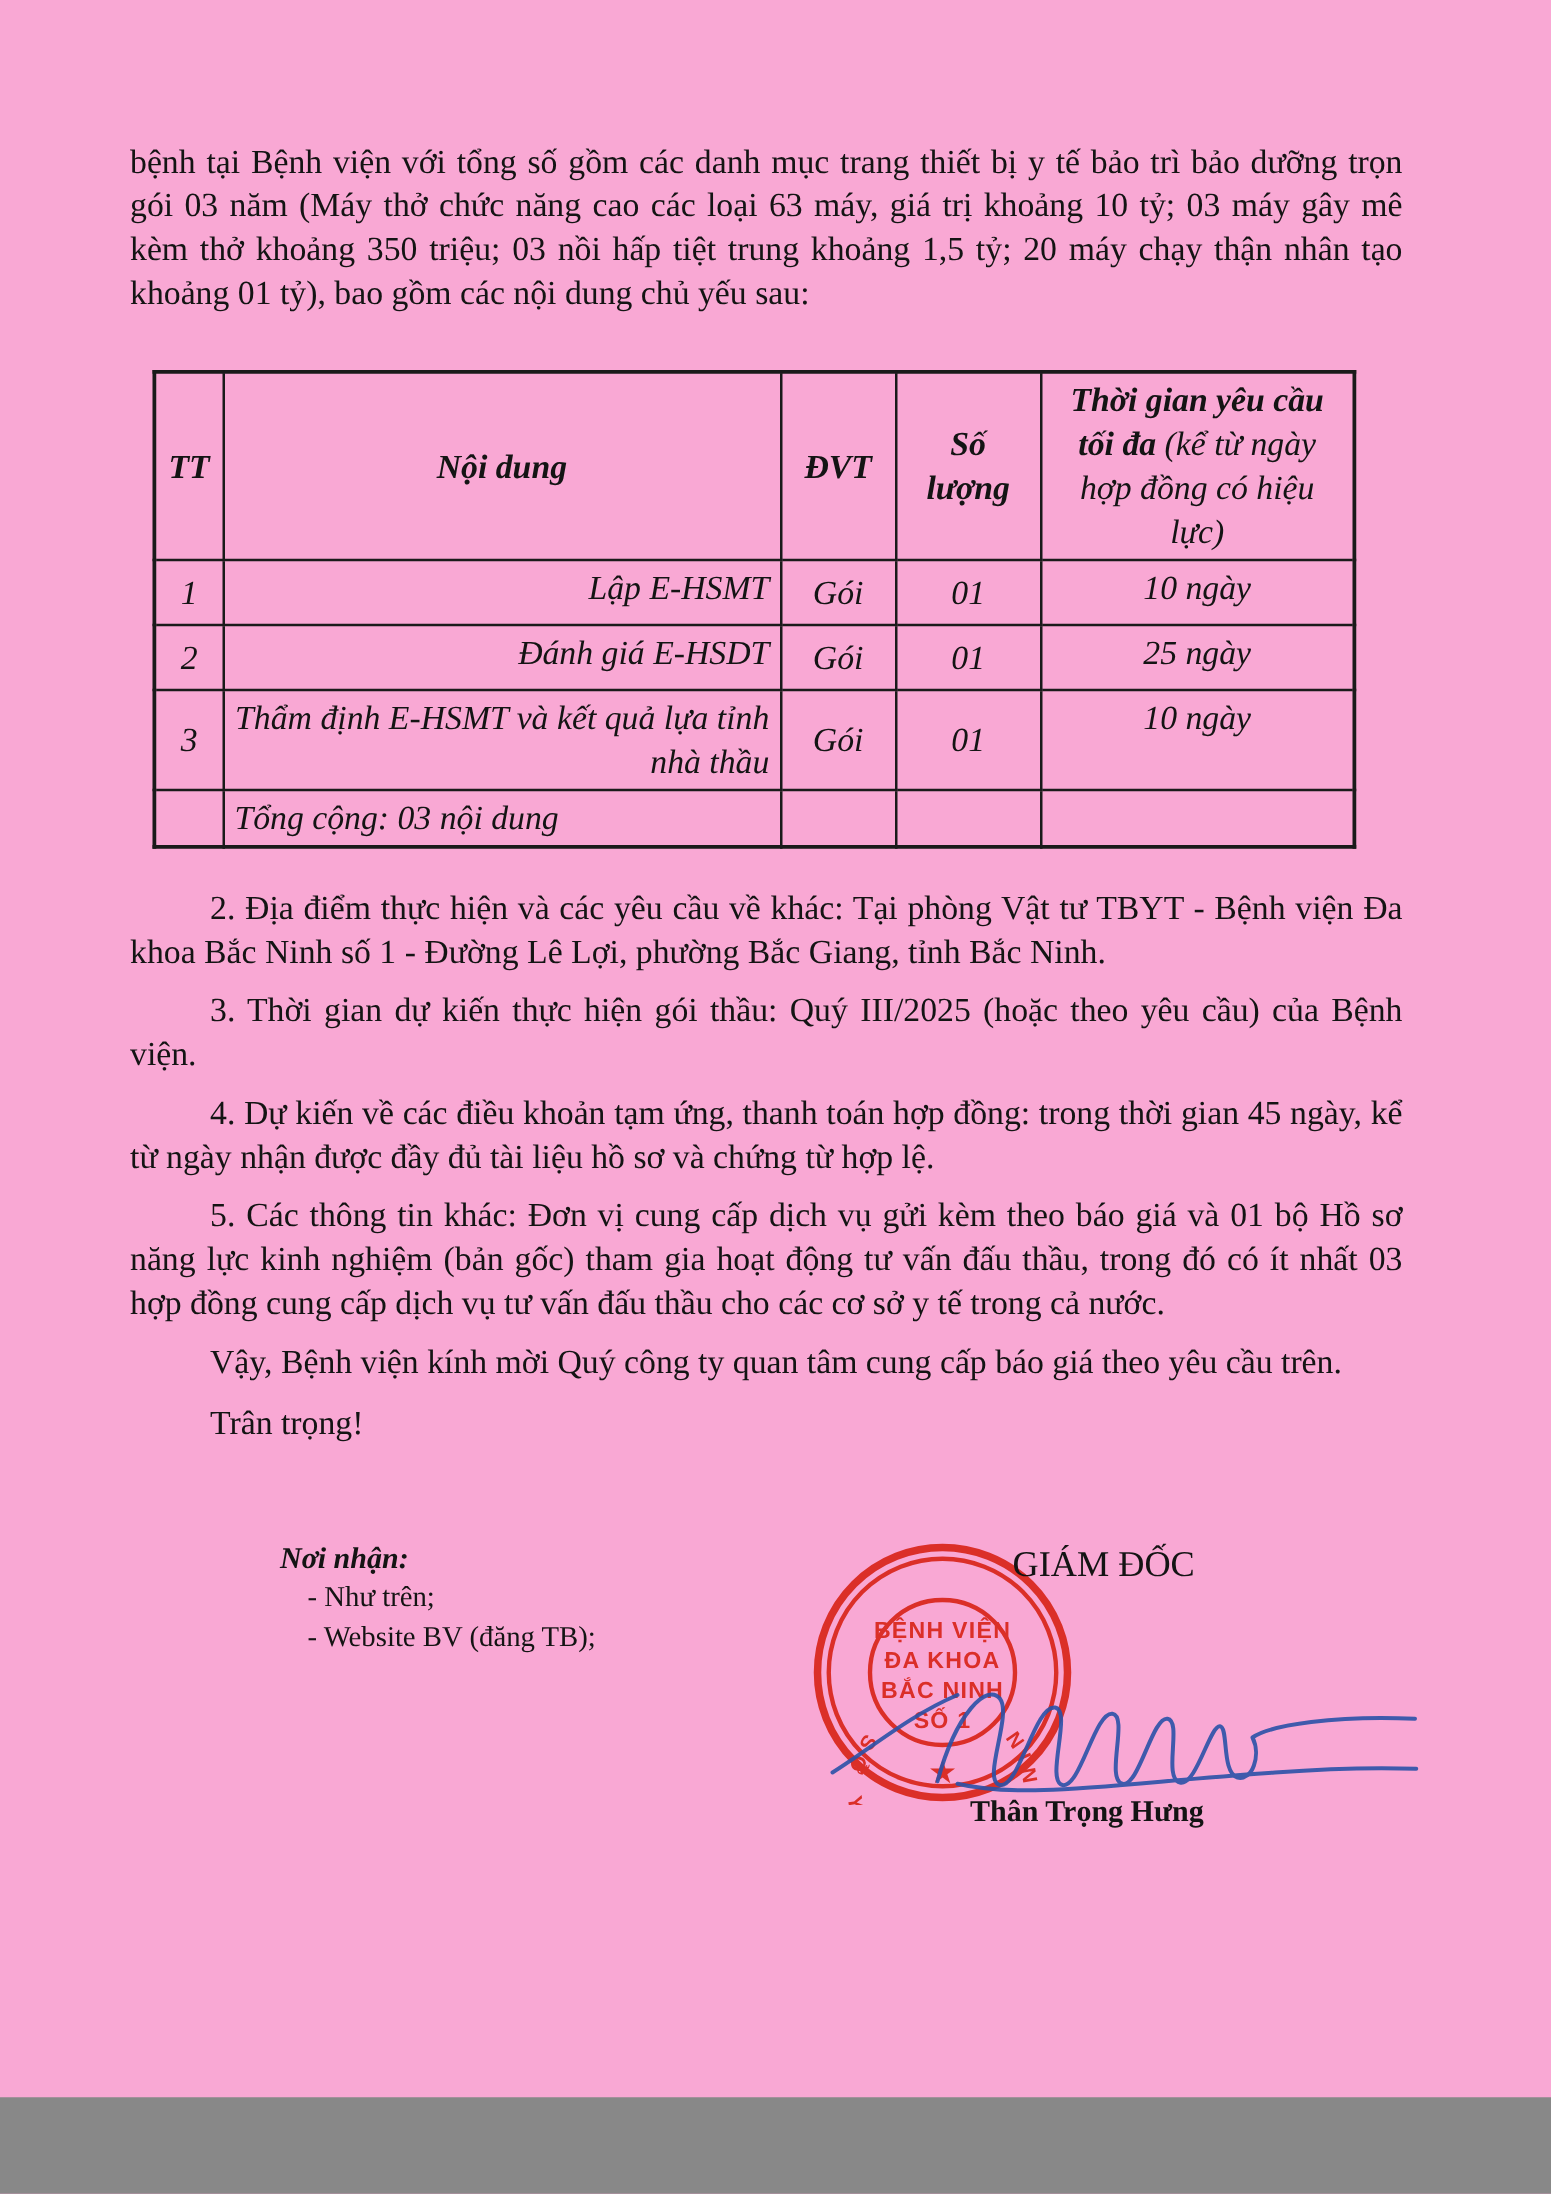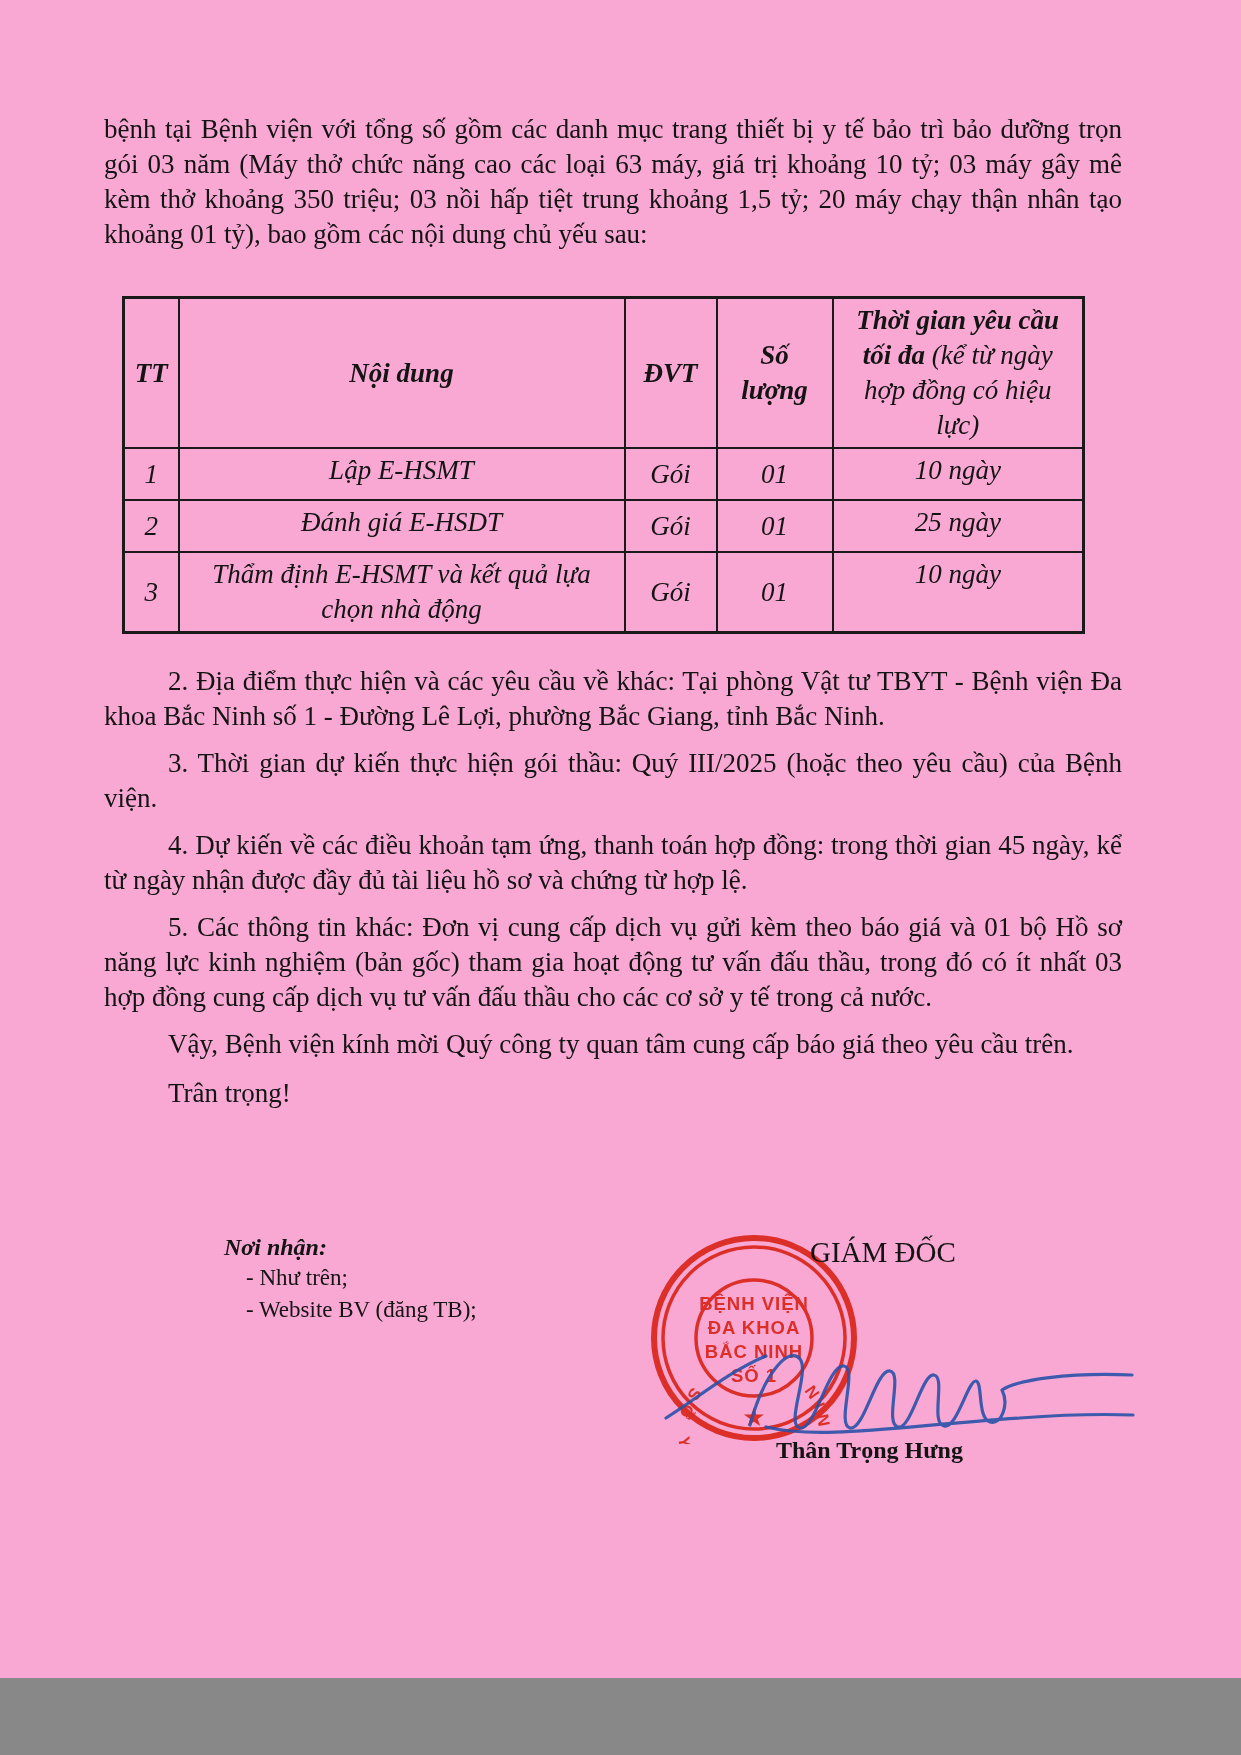--- a/index.html
+++ b/index.html
@@ -33,21 +33,21 @@
     font-style:italic;
   }
   table.doc-table th{font-weight:bold;text-align:center;vertical-align:middle;}
   .h-row{height:100px;}
   .r1{height:52px;}
   .r2{height:52px;}
   .r3{height:72px;}
   .r-total{height:36px;}
   .cell-center{text-align:center;vertical-align:middle;}
   .cell-top-center{text-align:center;vertical-align:top;padding-top:6px;}
-  .cell-content{text-align:center;vertical-align:top;padding-left:14px;padding-top:4px;}
+  .cell-content{text-align:right;vertical-align:top;padding-left:14px;padding-top:4px;}
   .cell-total{font-weight:bold;text-align:left;padding-left:14px;vertical-align:middle;}
   .time-normal{font-weight:normal;}
 
   .regards{margin-top:14px;text-indent:64px;text-align:left;}
 
   
   .abs{position:absolute;}
   .recipients-title{
     left:224px;top:1233px;
     font-weight:bold;font-style:italic;font-size:24px;line-height:28px;
@@ -94,24 +94,31 @@
       </tr>
       <tr class="r2">
         <td class="cell-center">2</td>
         <td class="cell-content">Đánh giá E-HSDT</td>
         <td class="cell-center">Gói</td>
         <td class="cell-center">01</td>
         <td class="cell-top-center">25 ngày</td>
       </tr>
       <tr class="r3">
         <td class="cell-center">3</td>
-        <td class="cell-content">Thẩm định E-HSMT và kết quả lựa chọn nhà động</td>
+        <td class="cell-content">Thẩm định E-HSMT và kết quả lựa tỉnh nhà thầu</td>
         <td class="cell-center">Gói</td>
         <td class="cell-center">01</td>
         <td class="cell-top-center">10 ngày</td>
+      </tr>
+      <tr class="r-total">
+        <td></td>
+        <td class="cell-total">Tổng cộng: 03 nội dung</td>
+        <td></td>
+        <td></td>
+        <td></td>
       </tr>
     </tbody>
   </table>
 
   <p class="indent" style="margin-top:30px">2. Địa điểm thực hiện và các yêu cầu về khác: Tại phòng Vật tư TBYT - Bệnh viện Đa khoa Bắc Ninh số 1 - Đường Lê Lợi, phường Bắc Giang, tỉnh Bắc Ninh.</p>
   <p class="indent mt">3. Thời gian dự kiến thực hiện gói thầu: Quý III/2025 (hoặc theo yêu cầu) của Bệnh viện.</p>
   <p class="indent mt">4. Dự kiến về các điều khoản tạm ứng, thanh toán hợp đồng: trong thời gian 45 ngày, kể từ ngày nhận được đầy đủ tài liệu hồ sơ và chứng từ hợp lệ.</p>
   <p class="indent mt">5. Các thông tin khác: Đơn vị cung cấp dịch vụ gửi kèm theo báo giá và 01 bộ Hồ sơ năng lực kinh nghiệm (bản gốc) tham gia hoạt động tư vấn đấu thầu, trong đó có ít nhất 03 hợp đồng cung cấp dịch vụ tư vấn đấu thầu cho các cơ sở y tế trong cả nước.</p>
   <p class="indent mt">Vậy, Bệnh viện kính mời Quý công ty quan tâm cung cấp báo giá theo yêu cầu trên.</p>
   <p class="regards">Trân trọng!</p>

